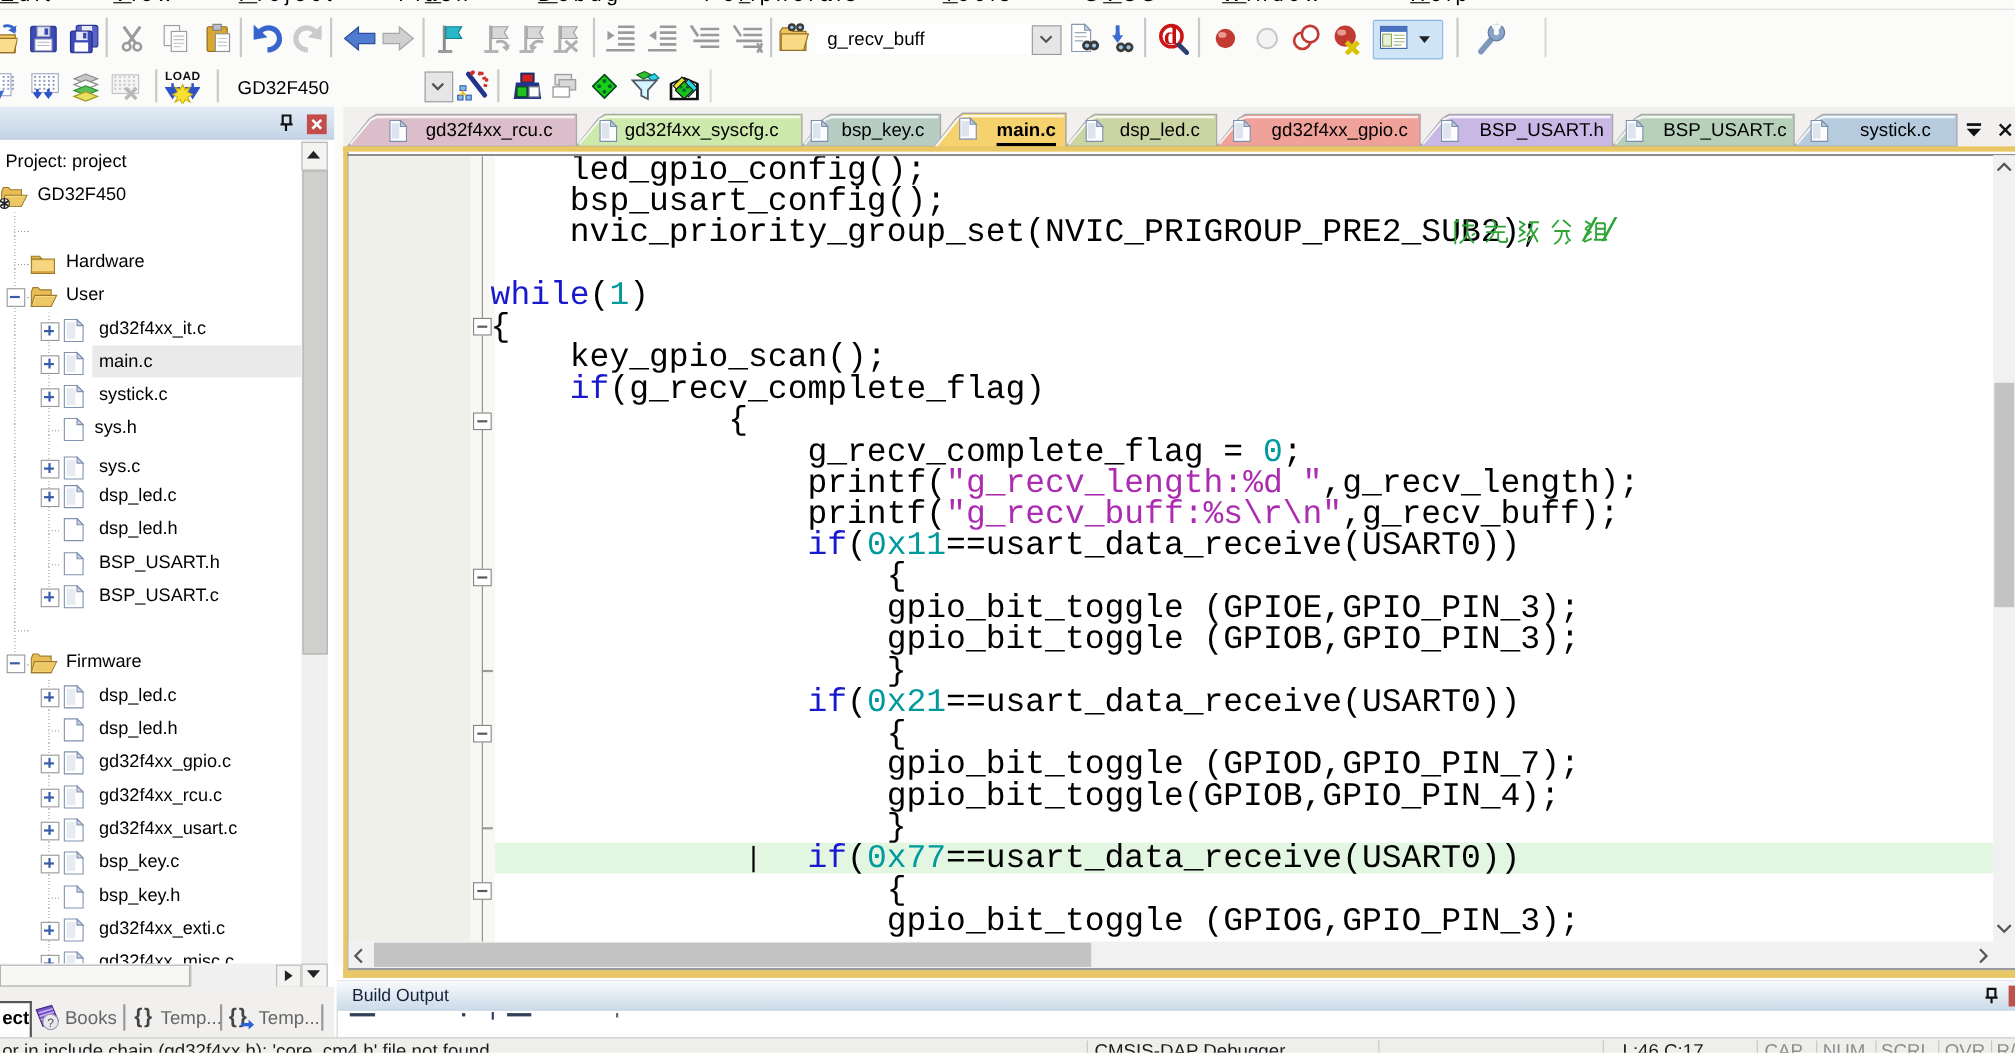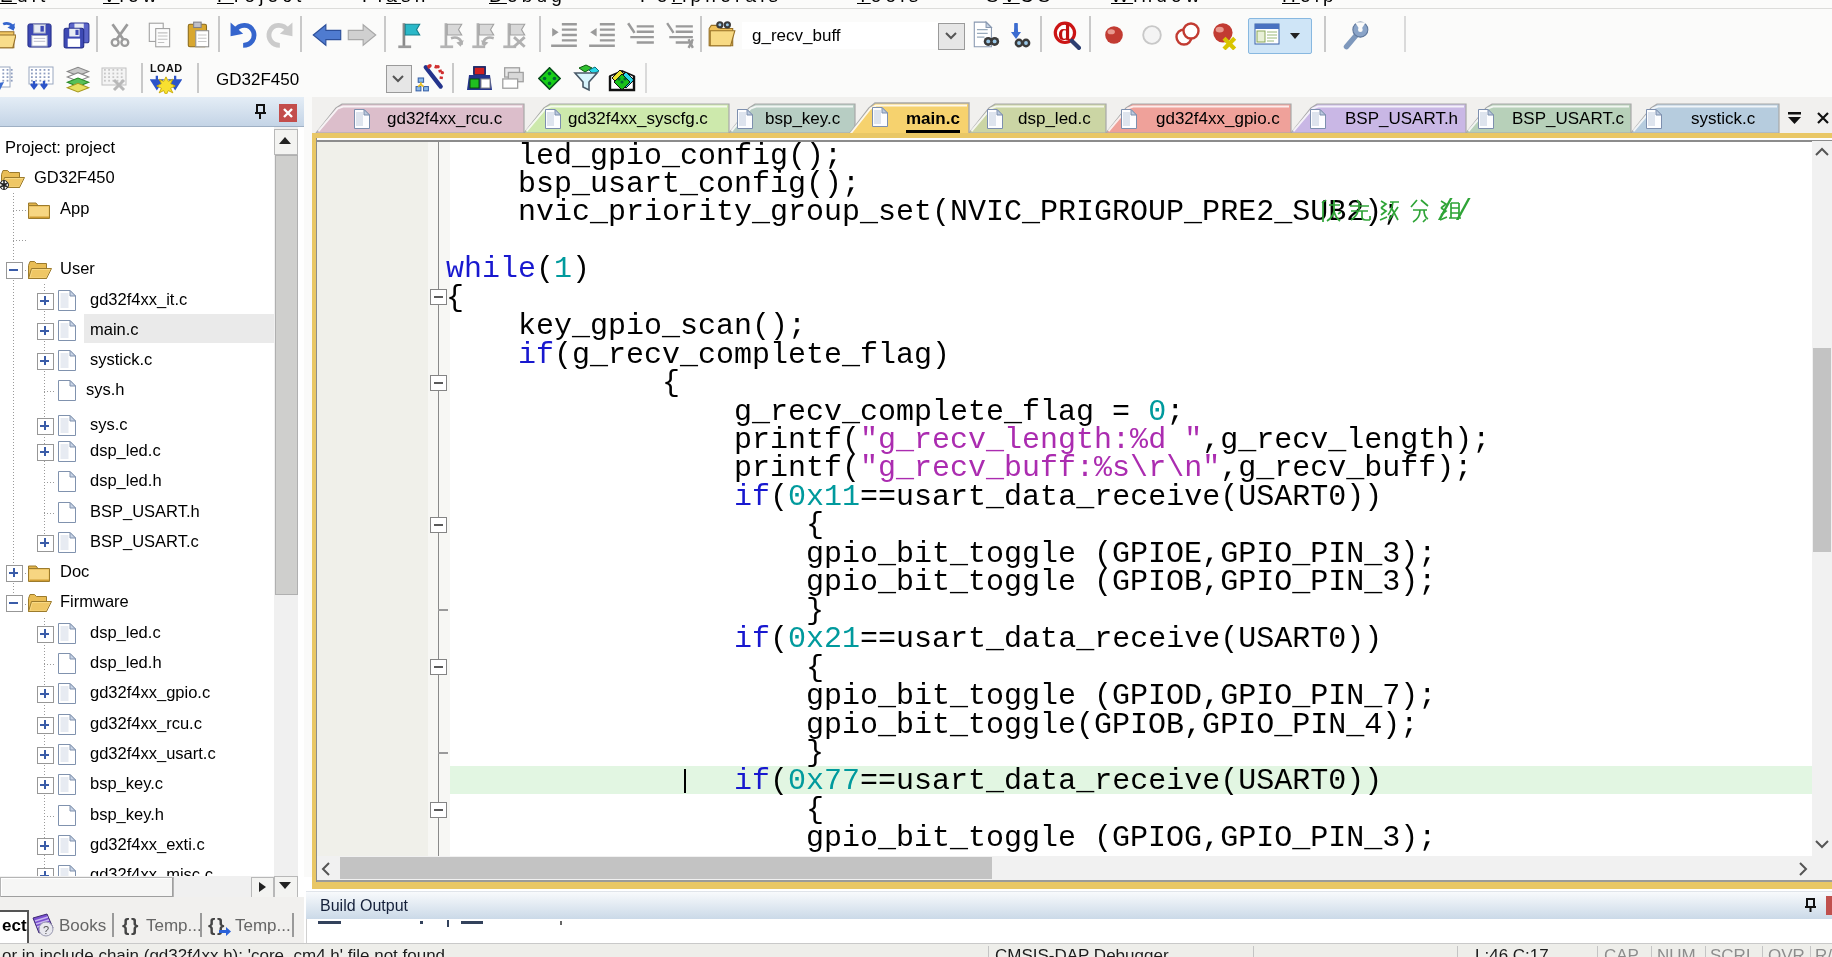--- a/index.html
+++ b/index.html
@@ -395,28 +395,28 @@
         <path d="M1.5 6.5 L1.5 19.5 L19.5 19.5 L19.5 4.5 L9.5 4.5 L7.5 2.5 L3 2.5 Z" fill="#e9bd55" stroke="#9c7b2c"></path>
         <path d="M4.5 9.5 L24.5 9.5 L19.5 19.5 L1.5 19.5 Z" fill="#f8d984" stroke="#9c7b2c"></path>
         <path d="M5.5 11 L23 11 L19 18.5 L3.5 18.5 Z" fill="#efc765"></path>
         <g>
           <circle cx="4" cy="17" r="4.5" fill="#fff" stroke="#222"></circle>
           <path d="M4 13v8M0.5 15l7 4M7.5 15l-7 4" stroke="#222" stroke-width="1.6"></path>
         </g>
       </svg>
       <span style="left:34px">GD32F450</span>
     </div>
-<div class="trow" style="top:68px">
+<div class="trow" style="top:98px">
       <svg width="24" height="22" viewBox="0 0 24 22" style="position:absolute;left:27px;top:4px">
         <path d="M1.5 6.5 L1.5 19.5 L22.5 19.5 L22.5 6.5 Z" fill="#efc564" stroke="#9c7b2c"></path>
         <path d="M1.5 6.5 L1.5 4 L9 4 L11 6.5 Z" fill="#e3b44a" stroke="#9c7b2c"></path>
         <path d="M2.5 8 L21.5 8 L21.5 18.5 L2.5 18.5 Z" fill="#f7d682"></path>
         <path d="M2.5 17.5 L22 17.5 L22 19 L2.5 19 Z" fill="#cf9c33"></path>
       </svg>
-      <span style="left:60px">App</span>
+      <span style="left:60px">Hardware</span>
     </div>
 <div class="trow" style="top:128px">
       <div class="exp" style="left:6px">
         <i></i>
       </div>
       <svg width="26" height="22" viewBox="0 0 26 22" style="position:absolute;left:27px;top:4px">
         <path d="M1.5 6.5 L1.5 19.5 L19.5 19.5 L19.5 4.5 L9.5 4.5 L7.5 2.5 L3 2.5 Z" fill="#e9bd55" stroke="#9c7b2c"></path>
         <path d="M4.5 9.5 L24.5 9.5 L19.5 19.5 L1.5 19.5 Z" fill="#f8d984" stroke="#9c7b2c"></path>
         <path d="M5.5 11 L23 11 L19 18.5 L3.5 18.5 Z" fill="#efc765"></path>
       </svg>
@@ -508,33 +508,20 @@
       <div class="exp" style="left:37px">
         <i></i>
         <b></b>
       </div>
       <svg width="20" height="23" viewBox="0 0 20 23" style="position:absolute;left:57px;top:3px">
         <path d="M1.5 1.5 L13 1.5 L18.5 7 L18.5 21.5 L1.5 21.5 Z" fill="#fff" stroke="#8092ae"></path>
         <path d="M13 1.5 L13 7 L18.5 7 Z" fill="#c9d4e6" stroke="#8092ae"></path>
         <rect x="3.5" y="4" width="8" height="15" fill="#e7ebf2"></rect>
       </svg>
       <span style="left:90px">BSP_USART.c</span>
-    </div>
-<div class="trow" style="top:431px">
-      <div class="exp" style="left:6px">
-        <i></i>
-        <b></b>
-      </div>
-      <svg width="24" height="22" viewBox="0 0 24 22" style="position:absolute;left:27px;top:4px">
-        <path d="M1.5 6.5 L1.5 19.5 L22.5 19.5 L22.5 6.5 Z" fill="#efc564" stroke="#9c7b2c"></path>
-        <path d="M1.5 6.5 L1.5 4 L9 4 L11 6.5 Z" fill="#e3b44a" stroke="#9c7b2c"></path>
-        <path d="M2.5 8 L21.5 8 L21.5 18.5 L2.5 18.5 Z" fill="#f7d682"></path>
-        <path d="M2.5 17.5 L22 17.5 L22 19 L2.5 19 Z" fill="#cf9c33"></path>
-      </svg>
-      <span style="left:60px">Doc</span>
     </div>
 <div class="trow" style="top:461px">
       <div class="exp" style="left:6px">
         <i></i>
       </div>
       <svg width="26" height="22" viewBox="0 0 26 22" style="position:absolute;left:27px;top:4px">
         <path d="M1.5 6.5 L1.5 19.5 L19.5 19.5 L19.5 4.5 L9.5 4.5 L7.5 2.5 L3 2.5 Z" fill="#e9bd55" stroke="#9c7b2c"></path>
         <path d="M4.5 9.5 L24.5 9.5 L19.5 19.5 L1.5 19.5 Z" fill="#f8d984" stroke="#9c7b2c"></path>
         <path d="M5.5 11 L23 11 L19 18.5 L3.5 18.5 Z" fill="#efc765"></path>
       </svg>

